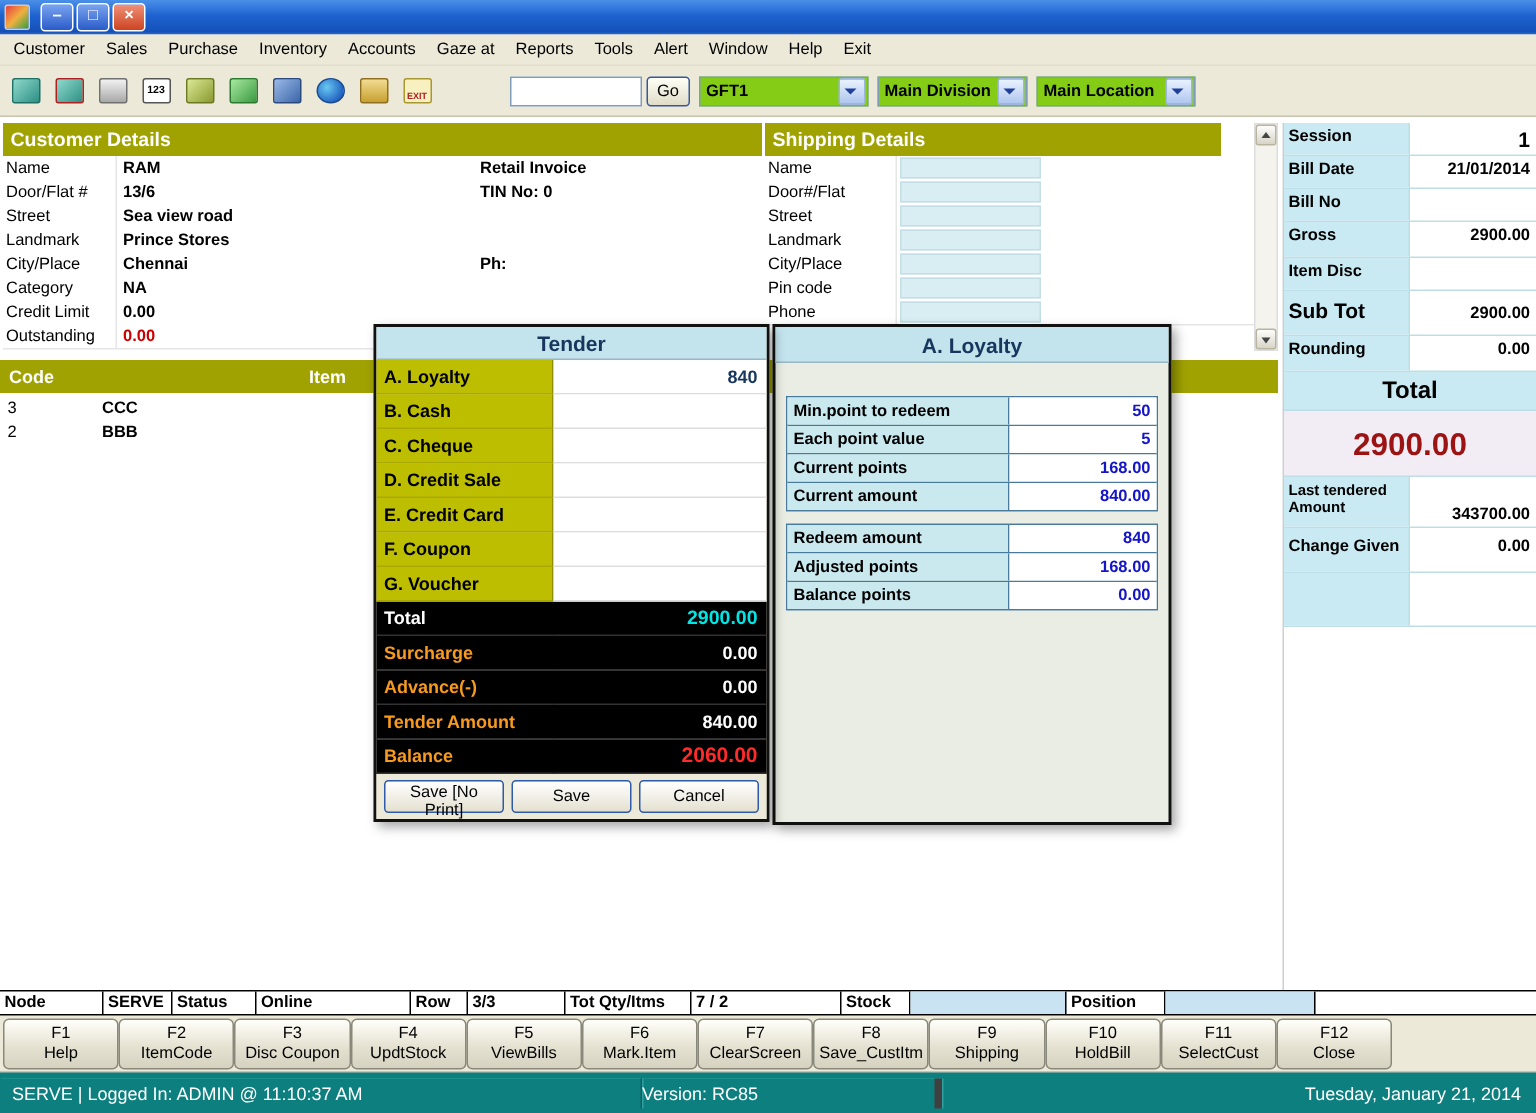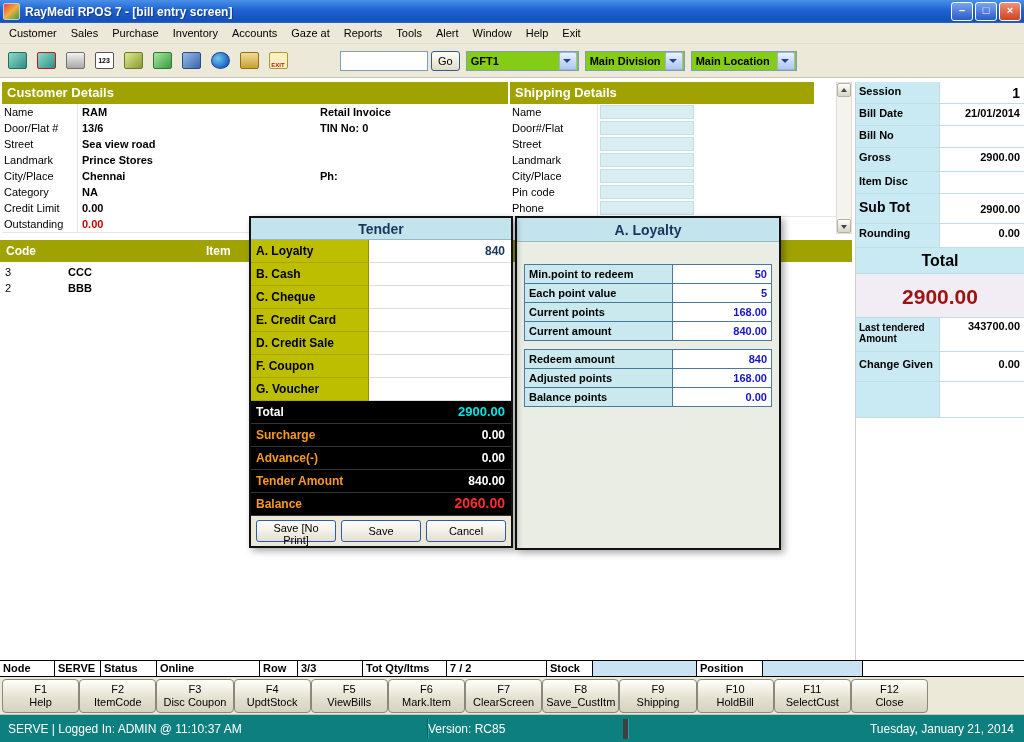--- a/index.html
+++ b/index.html
@@ -166,21 +166,20 @@
     box-shadow:1px 0 0 #2FA0A0; height:20px; padding-top:3px;}
   .bb-version {width:200px; box-sizing:border-box; border-right:5px solid #404040;
     box-shadow:1px 0 0 #2FA0A0; height:20px; padding-top:3px;}
   .bb-date {flex:1; text-align:right; padding-right:10px;margin-left:36px;}
 </style>
 </head>
 <body>
 
 <div class="titlebar">
   <span class="app-icon"></span>
-  <span class="title-text">RayMedi RPOS 7 - [bill entry screen]</span>
   <span class="win-btn minb">–</span>
   <span class="win-btn maxb">□</span>
   <span class="win-btn closeb">×</span>
 </div>
 
 <div class="menubar">
   <span class="menu-item">Customer</span>
   <span class="menu-item">Sales</span>
   <span class="menu-item">Purchase</span>
   <span class="menu-item">Inventory</span>
@@ -358,21 +357,21 @@
     <div class="sb-value" style="padding-top:9px">2900.00</div>
   </div>
   <div class="sb-row" style="height:24px">
     <div class="sb-label">Rounding</div>
     <div class="sb-value">0.00</div>
   </div>
   <div class="sb-total-label">Total</div>
   <div class="sb-total-value">2900.00</div>
   <div class="sb-row" style="height:34px">
     <div class="sb-label sb-small-label">Last tendered Amount</div>
-    <div class="sb-value" style="padding-top:2px">343700.00</div>
+    <div class="sb-value" style="padding-top:19px">343700.00</div>
   </div>
   <div class="sb-row" style="height:30px">
     <div class="sb-label" style="padding-top:6px">Change Given</div>
     <div class="sb-value" style="padding-top:6px">0.00</div>
   </div>
   <div class="sb-row" style="height:36px">
     <div class="sb-label"></div>
     <div class="sb-value"></div>
   </div>
 </div>
@@ -386,25 +385,25 @@
   </div>
   <div class="t-row">
     <div class="t-label">B. Cash</div>
     <div class="t-value"></div>
   </div>
   <div class="t-row">
     <div class="t-label">C. Cheque</div>
     <div class="t-value"></div>
   </div>
   <div class="t-row">
+    <div class="t-label">D. Credit Sale</div>
+    <div class="t-value"></div>
+  </div>
+  <div class="t-row">
     <div class="t-label">E. Credit Card</div>
-    <div class="t-value"></div>
-  </div>
-  <div class="t-row">
-    <div class="t-label">D. Credit Sale</div>
     <div class="t-value"></div>
   </div>
   <div class="t-row">
     <div class="t-label">F. Coupon</div>
     <div class="t-value"></div>
   </div>
   <div class="t-row">
     <div class="t-label">G. Voucher</div>
     <div class="t-value"></div>
   </div>
@@ -469,21 +468,21 @@
       <div class="l-value">168.00</div>
     </div>
     <div class="l-row">
       <div class="l-label">Balance points</div>
       <div class="l-value">0.00</div>
     </div>
   </div>
 </div>
 
 <div class="statusrow">
-  <div class="st" style="width:55px">Node</div>
+  <div class="st" style="width:69px">Node</div>
   <div class="st" style="width:46px">SERVE</div>
   <div class="st" style="width:56px">Status</div>
   <div class="st" style="width:103px">Online</div>
   <div class="st" style="width:38px">Row</div>
   <div class="st" style="width:65px">3/3</div>
   <div class="st" style="width:84px">Tot Qty/Itms</div>
   <div class="st" style="width:100px">7 / 2</div>
   <div class="st" style="width:46px">Stock</div>
   <div class="st blue" style="width:104px"></div>
   <div class="st" style="width:66px">Position</div>

